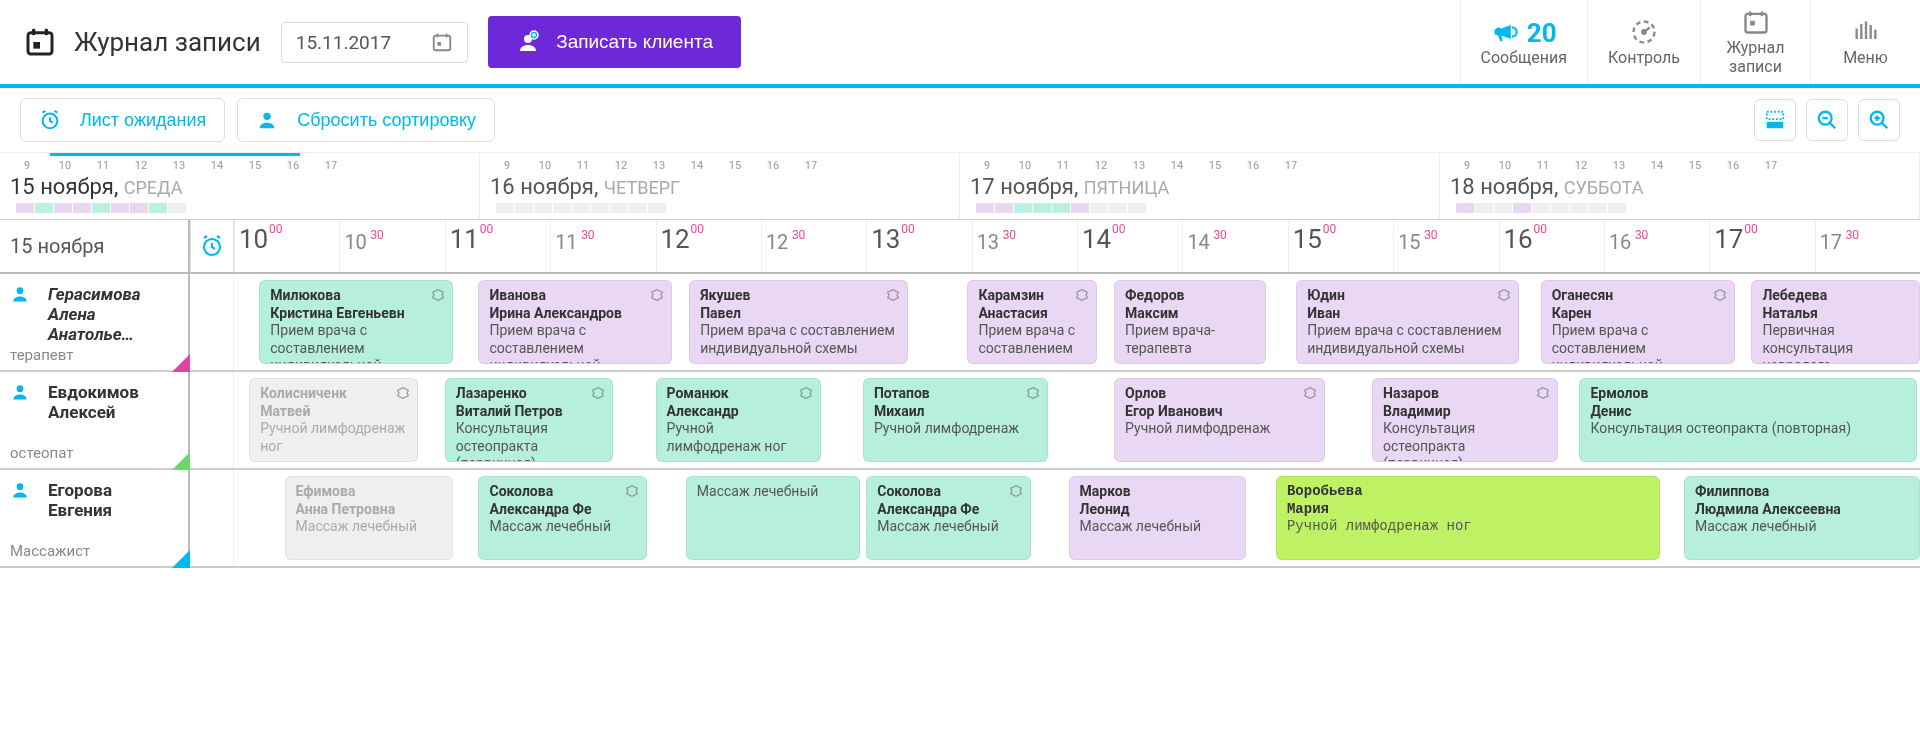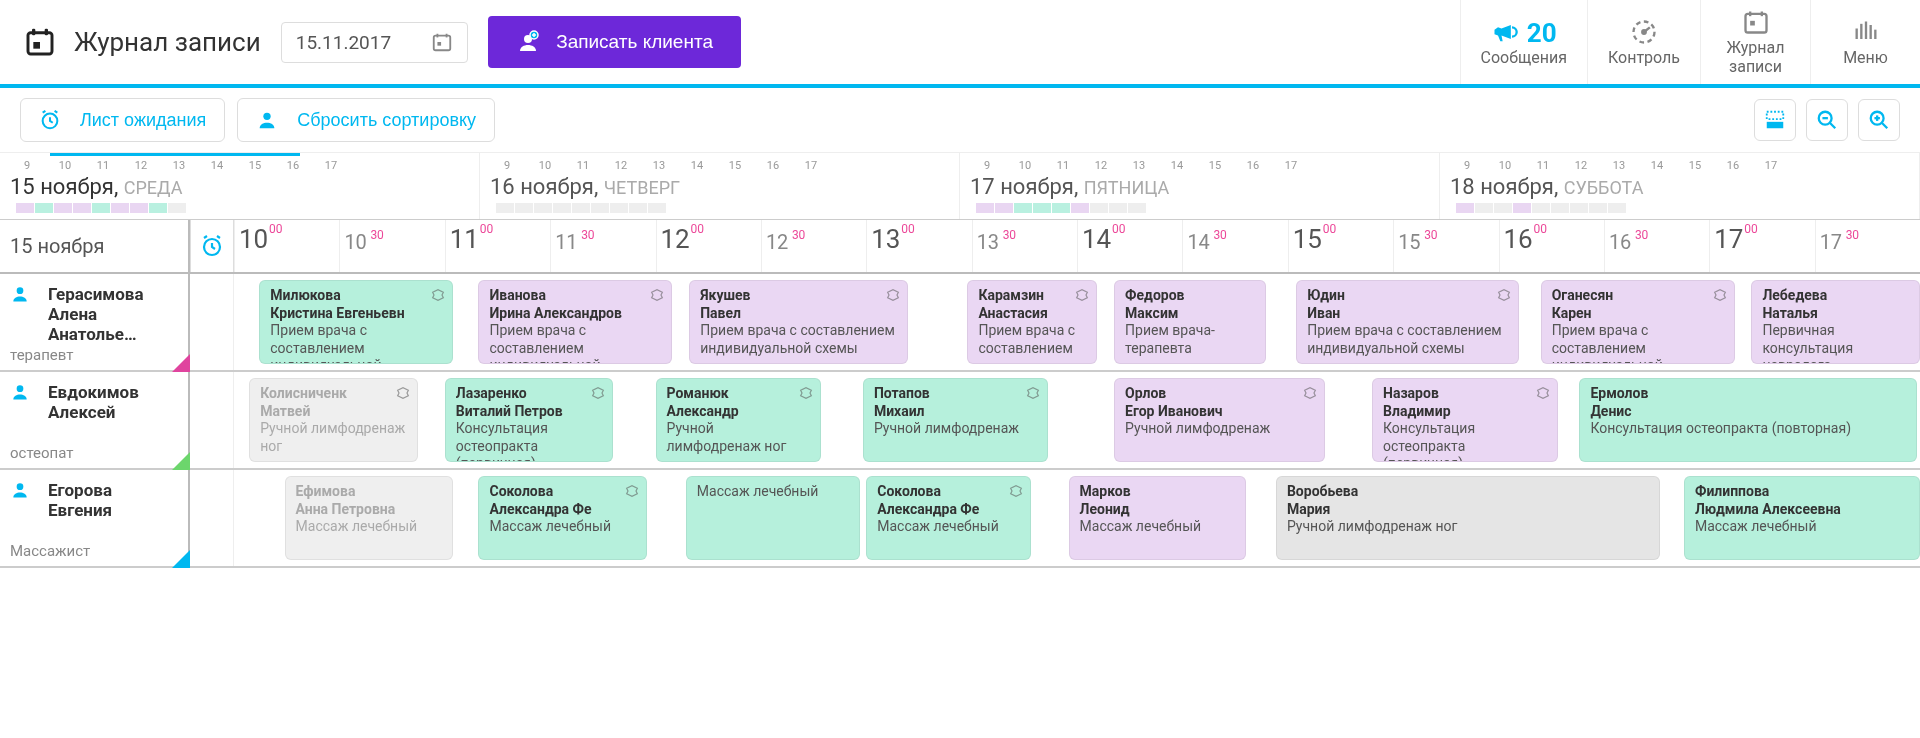--- a/index.html
+++ b/index.html
@@ -61,21 +61,21 @@
 .track-pad { width:44px; border-right:1px solid #eee; }
 .track { flex:1; position:relative; }
 .appt { position:absolute; top:6px; bottom:6px; border-radius:6px; padding:6px 10px 6px 10px; overflow:hidden; font-size:14px; line-height:1.25; border:1px solid rgba(0,0,0,.06); }
 .appt .nm { font-weight:700; color:#333; }
 .appt .svc { color:#555; font-size:14px; }
 .appt .tick { position:absolute; top:6px; right:6px; opacity:.55; }
 .c-mint { background:#b6f0dc; }
 .c-purple { background:#ead7f3; }
 .c-grey { background:#efefef; color:#aaa; }
 .c-grey .nm, .c-grey .svc { color:#aaa; }
-.c-deeppurple { background:#e5e5e5; }
+.c-deeppurple { background:#bef264;font-family:Liberation Mono, monospace; }
 </style>
 </head>
 <body>
 
 <div class="header">
   <div class="hdr-left">
     <div class="hdr-title">
       <svg class="calendar-logo" viewBox="0 0 24 24" fill="#222">
           <rect x="3" y="5" width="18" height="16" rx="2" fill="none" stroke="#222" stroke-width="2.2"></rect>
           <rect x="6" y="2" width="2.5" height="5" rx="1"></rect>
@@ -364,21 +364,21 @@
       <div class="tcell half">
         <span class="big">17</span>
         <span class="sup">30</span>
       </div>
     </div>
 </div>
 
 <div id="sched">
     <div class="sched-row">
       <div class="staff-cell">
-        <div style="display:flex;gap:10px;">
+        <div style="display:flex;gap:10px;font-style:italic;">
           <span class="staff-ico"><svg width="20" height="20" viewBox="0 0 24 24" fill="#00b8f0">
               <circle cx="12" cy="8" r="4"></circle>
               <path d="M4 21c0-4 4-6 8-6s8 2 8 6z"></path>
             </svg></span>
           <div>
             <div class="name">Герасимова</div>
             <div class="name">Алена</div>
             <div class="name">Анатолье…</div>
           </div>
         </div>

